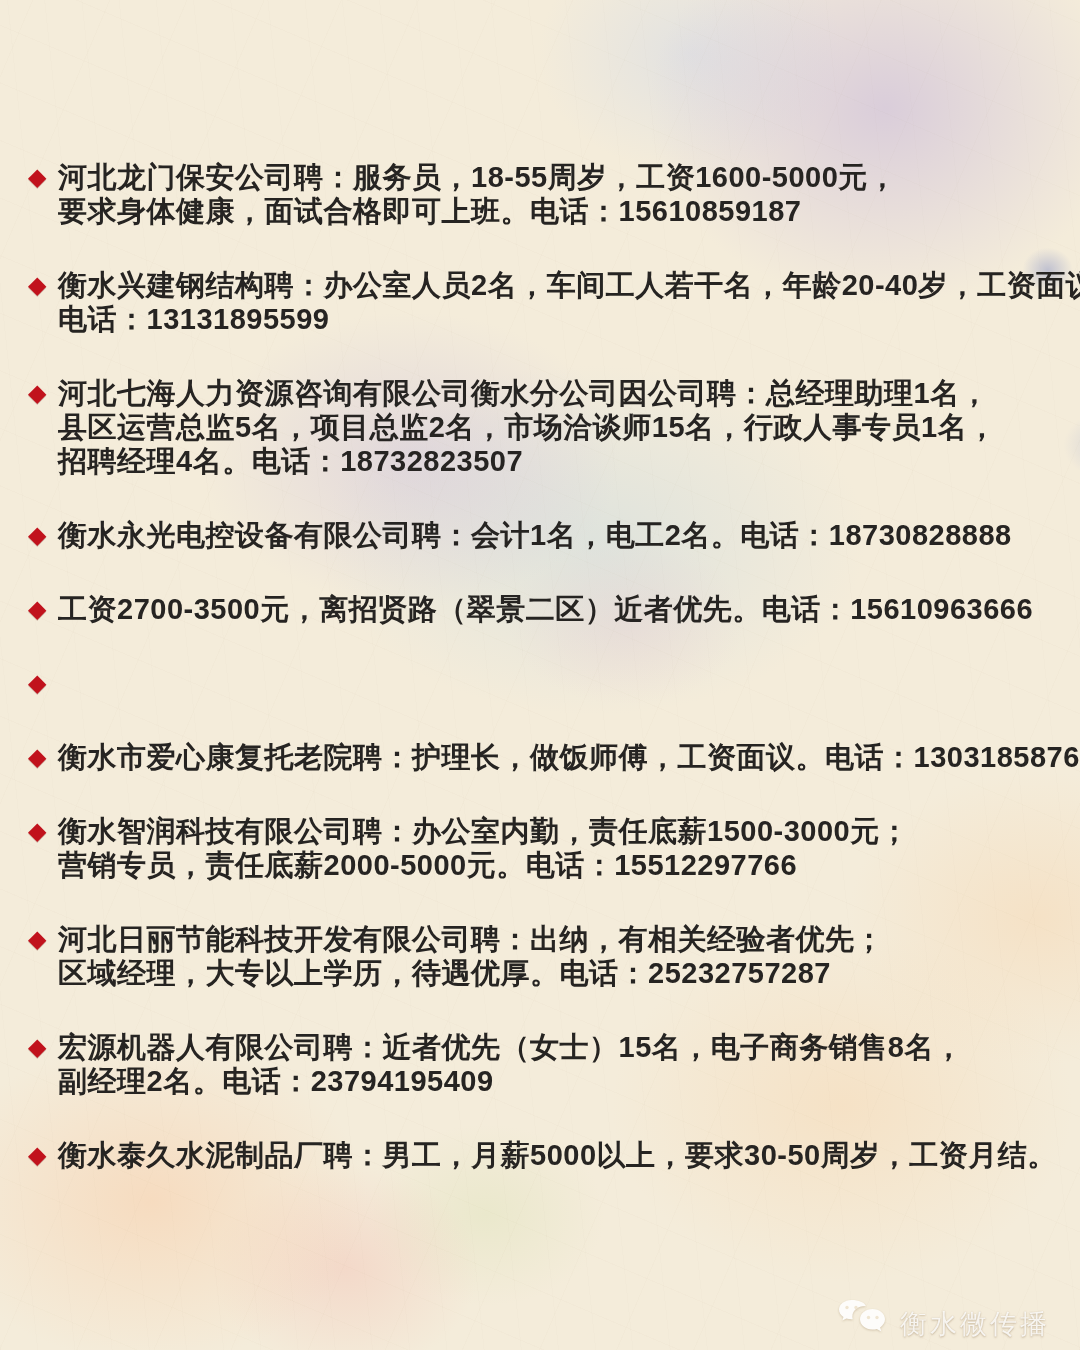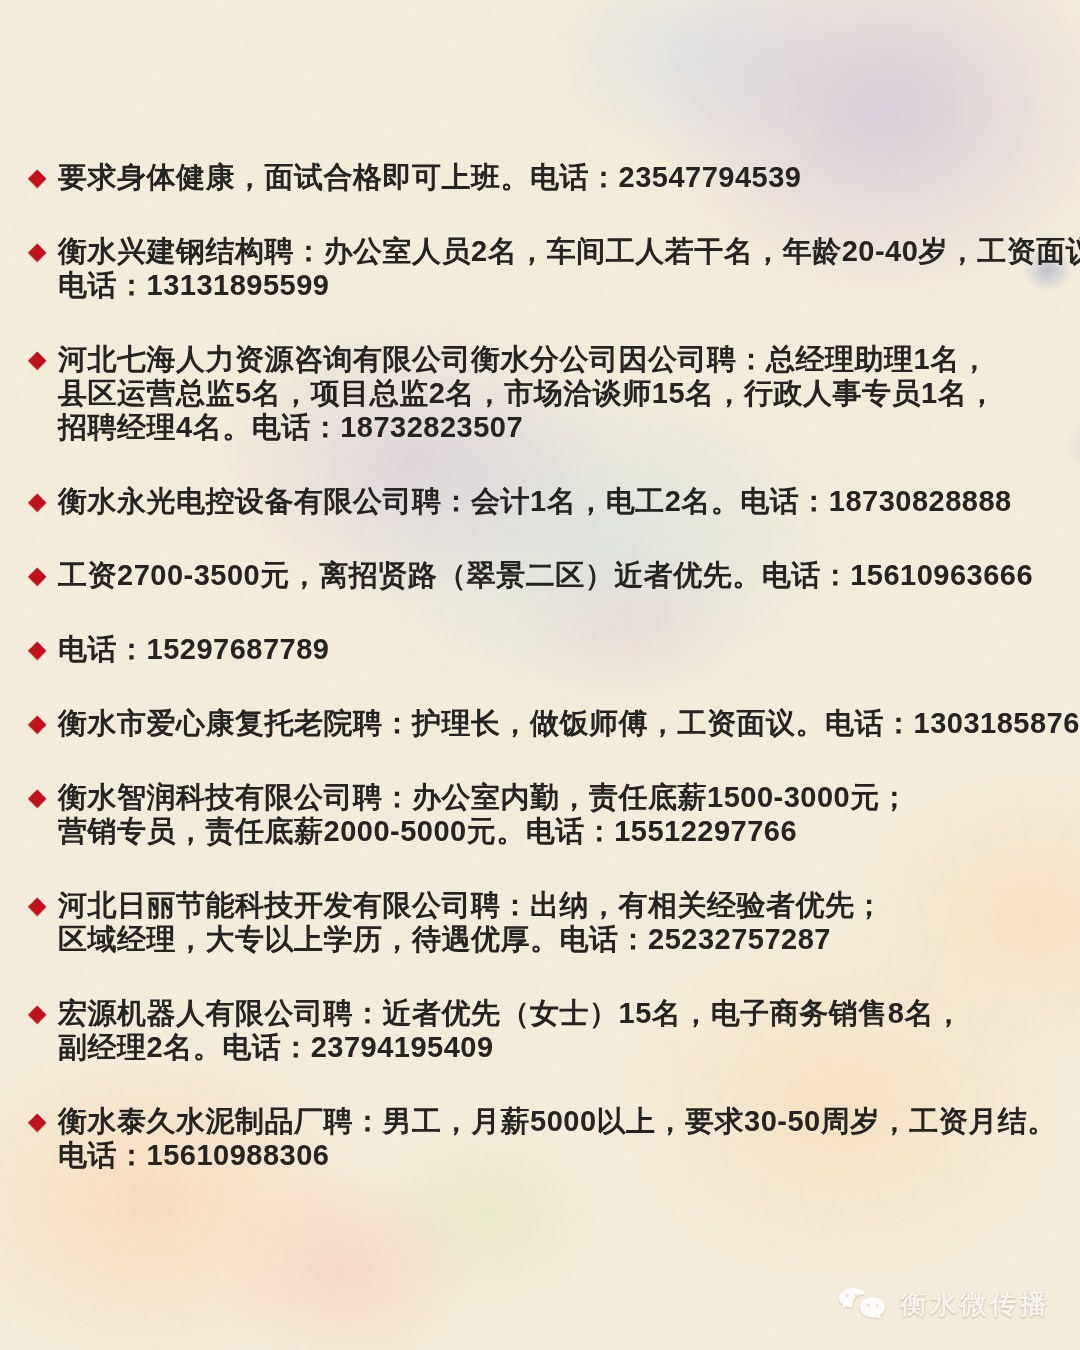--- a/index.html
+++ b/index.html
@@ -52,43 +52,44 @@
     font-size: 29px;
     font-weight: bold;
     line-height: 34px;
     color: #262422;
     letter-spacing: 0.5px;
   }
   .line { white-space: nowrap; }
   .watermark {
     position: absolute;
     right: 30px;
-    bottom: 20px;
+    bottom: 8px;
     display: flex;
-    align-items: flex-start;
+    align-items: flex-end;
     gap: 12px;
     color: rgba(255,255,255,0.85);
     text-shadow: 0 1px 2px rgba(150,125,90,0.45), 0 0 1px rgba(170,150,110,0.4);
     font-size: 27px;
-    font-weight: bold;
+    font-weight: normal;
     letter-spacing: 3px;
   }
   .wm-icon { width: 52px; height: 44px; opacity: 0.88; filter: drop-shadow(0 1px 1px rgba(150,125,90,0.4)); }
 </style>
 </head>
 <body>
 
 <div class="washes"></div>
 <div class="fibers"></div>
 
 <main class="listings">
     <div class="listing">
       <span class="bullet">◆</span>
       <div class="text">
-        <div class="line">要求身体健康，面试合格即可上班。电话：23547794539</div>
+        <div class="line">河北龙门保安公司聘：服务员，18-55周岁，工资1600-5000元，</div>
+        <div class="line">要求身体健康，面试合格即可上班。电话：15610859187</div>
       </div>
     </div>
     <div class="listing">
       <span class="bullet">◆</span>
       <div class="text">
         <div class="line">衡水兴建钢结构聘：办公室人员2名，车间工人若干名，年龄20-40岁，工资面议。</div>
         <div class="line">电话：13131895599</div>
       </div>
     </div>
     <div class="listing">
@@ -107,21 +108,20 @@
     </div>
     <div class="listing">
       <span class="bullet">◆</span>
       <div class="text">
         <div class="line">工资2700-3500元，离招贤路（翠景二区）近者优先。电话：15610963666</div>
       </div>
     </div>
     <div class="listing">
       <span class="bullet">◆</span>
       <div class="text">
-        <div class="line">电话：15297687789</div>
       </div>
     </div>
     <div class="listing">
       <span class="bullet">◆</span>
       <div class="text">
         <div class="line">衡水市爱心康复托老院聘：护理长，做饭师傅，工资面议。电话：13031858765</div>
       </div>
     </div>
     <div class="listing">
       <span class="bullet">◆</span>
@@ -141,21 +141,20 @@
       <span class="bullet">◆</span>
       <div class="text">
         <div class="line">宏源机器人有限公司聘：近者优先（女士）15名，电子商务销售8名，</div>
         <div class="line">副经理2名。电话：23794195409</div>
       </div>
     </div>
     <div class="listing">
       <span class="bullet">◆</span>
       <div class="text">
         <div class="line">衡水泰久水泥制品厂聘：男工，月薪5000以上，要求30-50周岁，工资月结。</div>
-        <div class="line">电话：15610988306</div>
       </div>
     </div>
   </main>
 
 <div class="watermark">
   <svg class="wm-icon" viewBox="0 0 52 44" xmlns="http://www.w3.org/2000/svg">
     <path fill="#ffffff" d="M15.5 2C8.6 2 3 6.3 3 11.6c0 3 1.8 5.6 4.5 7.4l-1.2 3.6 4.1-2.1c1.6.5 3.3.8 5.1.8.4 0 .9 0 1.3-.1-.3-.9-.4-1.8-.4-2.8 0-5.8 5.6-10.4 12.6-10.4h.8C28.6 4.4 22.6 2 15.5 2z"></path>
     <circle fill="#efe5d0" cx="11" cy="9.5" r="1.7"></circle>
     <circle fill="#efe5d0" cx="20" cy="9.5" r="1.7"></circle>
     <path fill="#ffffff" d="M36.5 11C29.6 11 24 15.6 24 21.3c0 5.7 5.6 10.3 12.5 10.3 1.5 0 3-.2 4.3-.6l4.6 2.4-1.3-4c2.9-1.9 4.9-4.8 4.9-8.1 0-5.7-5.6-10.3-12.5-10.3z"></path>

